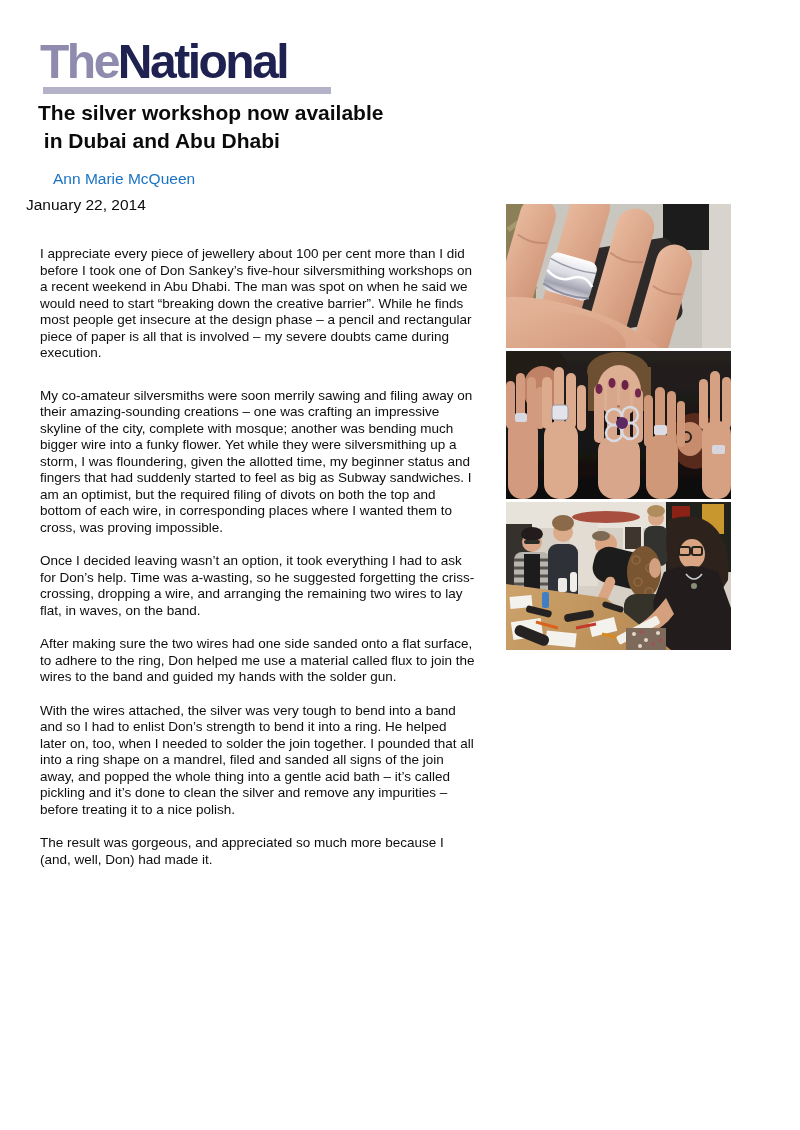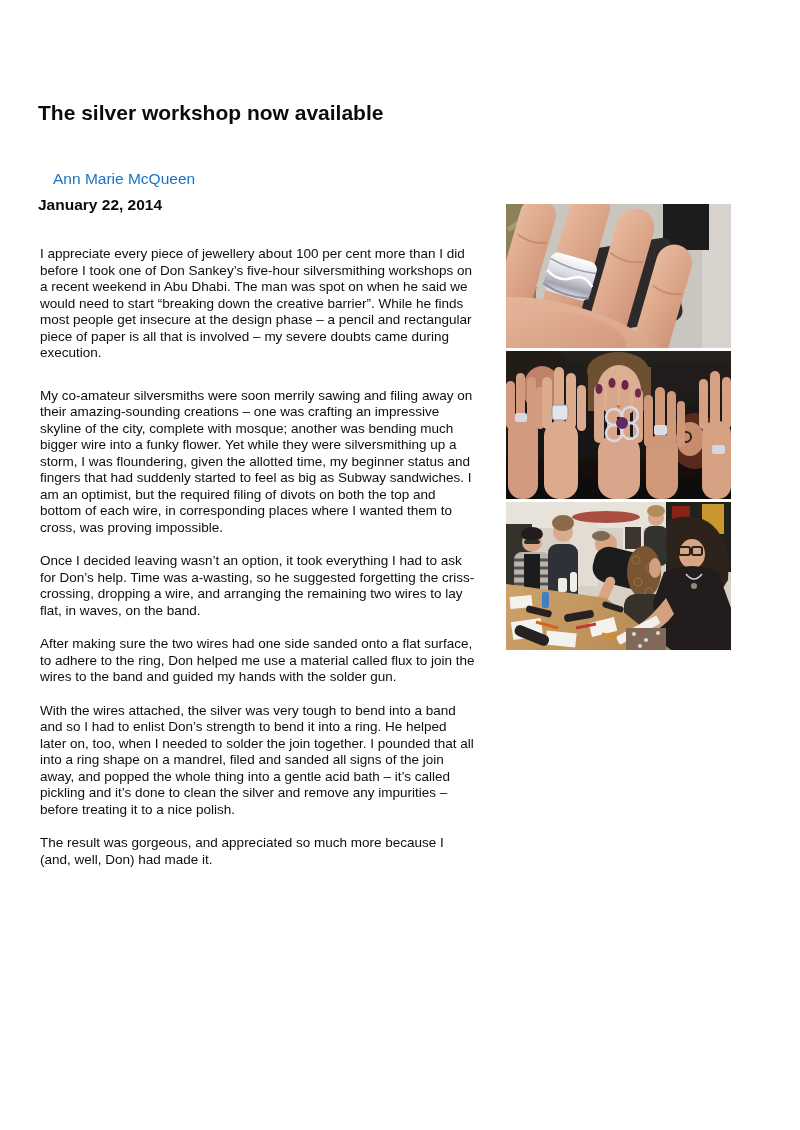--- a/index.html
+++ b/index.html
@@ -14,40 +14,45 @@
   .masthead{position:absolute;left:40px;top:38px;}
   .brand{font-weight:bold;font-size:48px;line-height:48px;letter-spacing:-2.5px;white-space:nowrap;cursor:pointer;}
   .brand-the{color:#8E8BAE;}
   .brand-national{color:#1F2150;}
   .brand-underline{position:absolute;left:3px;top:49px;width:288px;height:7px;background:#B4B2C8;}
 
   
   .headline{position:absolute;left:38px;top:99px;margin:0;font-size:21px;line-height:28px;font-weight:bold;color:#0b0b0b;}
   .headline .hl{display:block;white-space:pre;}
   .byline{position:absolute;left:53px;top:170px;font-size:15.5px;color:#1A73C2;text-decoration:none;cursor:pointer;}
-  .pub-date{position:absolute;left:38px;top:196px;font-size:15.5px;font-weight:bold;}
+  .pub-date{position:absolute;left:26px;top:196px;font-size:15.5px;font-weight:normal;}
 
   
   .body-col{position:absolute;left:38px;top:246px;width:438px;font-size:13.5px;line-height:16.5px;color:#0e0e0e;}
   .body-col p{margin:0 0 17px 2px;}
   .body-col p:first-child{margin-bottom:26px;}
 
   
   .photo-col{position:absolute;left:506px;top:204px;width:225px;display:flex;flex-direction:column;gap:3px;}
   .photo-col figure{margin:0;line-height:0;}
   .photo-col svg{display:block;}
 </style>
 </head>
 <body>
 
 <div class="page">
 
+  <header class="masthead">
+    <div class="brand"><span class="brand-the">The</span><span class="brand-national">National</span></div>
+    <div class="brand-underline"></div>
+  </header>
 
   <h1 class="headline">
     <span class="hl">The silver workshop now available</span>
+    <span class="hl"> in Dubai and Abu Dhabi</span>
   </h1>
 
   <a class="byline">Ann Marie McQueen</a>
   <div class="pub-date">January 22, 2014</div>
 
   <div class="body-col">
     <p>I appreciate every piece of jewellery about 100 per cent more than I did before I took one of Don Sankey’s five-hour silversmithing workshops on a recent weekend in Abu Dhabi. The man was spot on when he said we would need to start “breaking down the creative barrier”. While he finds most people get insecure at the design phase – a pencil and rectangular piece of paper is all that is involved – my severe doubts came during execution.</p>
     <p>My co-amateur silversmiths were soon merrily sawing and filing away on their amazing-sounding creations – one was crafting an impressive skyline of the city, complete with mosque; another was bending much bigger wire into a funky flower. Yet while they were silversmithing up a storm, I was floundering, given the allotted time, my beginner status and fingers that had suddenly started to feel as big as Subway sandwiches. I am an optimist, but the required filing of divots on both the top and bottom of each wire, in corresponding places where I wanted them to cross, was proving impossible.</p>
     <p>Once I decided leaving wasn’t an option, it took everything I had to ask for Don’s help. Time was a-wasting, so he suggested forgetting the criss-crossing, dropping a wire, and arranging the remaining two wires to lay flat, in waves, on the band.</p>
     <p>After making sure the two wires had one side sanded onto a flat surface, to adhere to the ring, Don helped me use a material called flux to join the wires to the band and guided my hands with the solder gun.</p>

